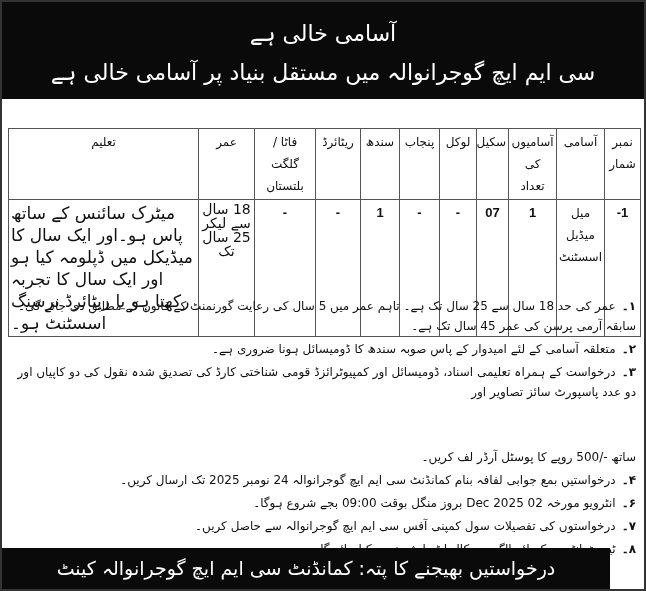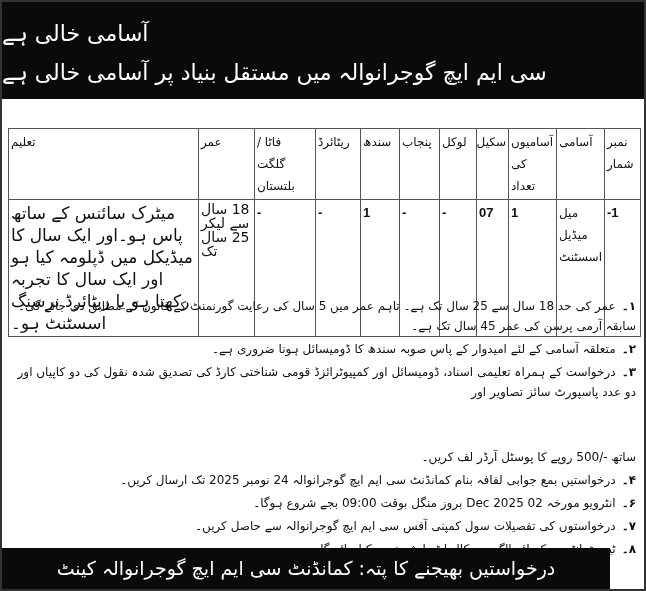--- a/index.html
+++ b/index.html
@@ -1,23 +1,23 @@
 <!DOCTYPE html>
 <html><head>
 <meta charset="utf-8">
 <style>
   html, body { margin: 0; padding: 0; background: #ffffff; }
   body { width: 646px; height: 591px; overflow: hidden; position: relative; font-family: "DejaVu Sans", sans-serif; color: #111; }
   .frame { position: absolute; left: 0; top: 0; width: 642px; height: 587px; border: 2px solid #333; background: #fff; }
-  .header-bar { position: absolute; left: 0; top: 0; width: 642px; height: 97px; background: #0a0a0a; color: #fff; text-align: left; direction: rtl; }
+  .header-bar { position: absolute; left: 0; top: 0; width: 642px; height: 97px; background: #0a0a0a; color: #fff; text-align: center; direction: rtl; }
   .header-line1 { position: absolute; left: 0; right: 0; top: 18px; font-size: 22px; line-height: 28px; }
   .header-line2 { position: absolute; left: 0; right: 0; top: 56px; font-size: 22px; line-height: 30px; }
 
   table.vac { position: absolute; left: 6px; top: 126px; width: 632px; border-collapse: collapse; direction: rtl; table-layout: fixed; }
-  table.vac th, table.vac td { border: 1px solid #555; text-align: left; vertical-align: top; padding: 2px 2px; font-size: 12px; line-height: 22px; }
+  table.vac th, table.vac td { border: 1px solid #555; text-align: center; vertical-align: top; padding: 2px 2px; font-size: 12px; line-height: 22px; }
   table.vac th { font-weight: normal; height: 46px; }
   table.vac td { height: 66px; }
   table.vac td.num { font-family: "Liberation Sans", sans-serif; font-weight: bold; font-size: 13px; }
   table.vac td.edu { text-align: left; font-size: 17px; line-height: 22px; padding-right: 4px; }
   table.vac td.age { font-size: 14px; line-height: 14px; }
 
   .conditions-title { position: absolute; right: 10px; top: 260px; font-size: 22px; font-weight: bold; direction: rtl; line-height: 30px; }
   .conditions { position: absolute; right: 8px; left: 8px; top: 294px; direction: rtl; font-size: 12px; }
   .cond-item { line-height: 20px; margin: 0 0 3px 0; text-align: right; }
   .cond-item .idx { font-weight: bold; margin-left: 6px; }

